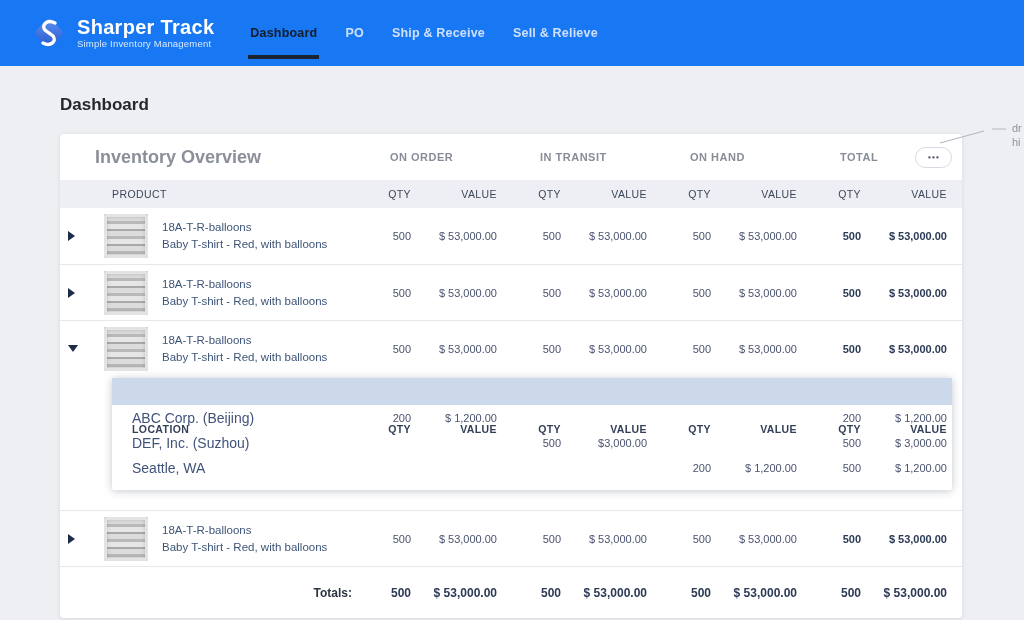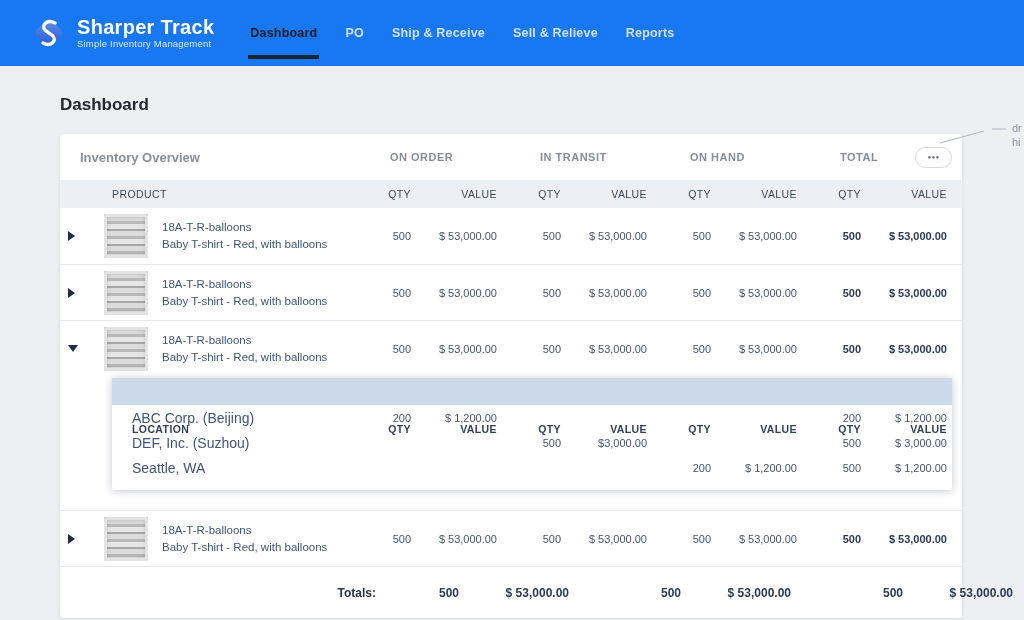--- a/index.html
+++ b/index.html
@@ -51,21 +51,21 @@
   }
   .g1q{grid-column:3}.g1v{grid-column:4}
   .g2q{grid-column:6}.g2v{grid-column:7}
   .g3q{grid-column:9}.g3v{grid-column:10}
   .g4q{grid-column:12}.g4v{grid-column:13}
   .num { text-align:right; font-size:11px; color:#49536e; }
   .num.tot { font-weight:700; color:#2c3a55; }
 
   
   .card-head { height:46px; }
-  .card-title { grid-column:1/3; padding-left:20px; font-size:13px; font-weight:600; color:#8a8f99; }
+  .card-title { grid-column:1/3; padding-left:35px; font-size:18px; font-weight:600; color:#8a8f99; }
   .ghead { font-size:11px; font-weight:700; color:#878d97; letter-spacing:.5px; padding-left:19px; }
   .gh1{grid-column:3/6}.gh2{grid-column:6/9}.gh3{grid-column:9/12}.gh4{grid-column:12/14}
   .menu-btn {
     position:absolute; top:13px; right:10px;
     width:37px; height:21px; border:1px solid #d5d9e1; border-radius:11px;
     background:#fff; color:#5a6372; font-size:9px; letter-spacing:1px;
     display:flex; align-items:center; justify-content:center; cursor:pointer; line-height:1;
   }
 
   
@@ -107,21 +107,21 @@
   .lq3{grid-column:8}.lv3{grid-column:9}
   .lq4{grid-column:11}.lv4{grid-column:12}
   .loc-head { height:27px; background:#ccd9eb; }
   .loc-head .ch { font-size:10.5px; font-weight:700; color:#323f58; letter-spacing:.4px;margin-top:45px; }
   .ch-location { grid-column:1; padding-left:20px; }
   .loc-row { height:25px; }
   .loc-row:first-of-type { margin-top:6px; }
   .loc-name { grid-column:1; padding-left:20px; font-size:14px; color:#42537a; }
 
   
-  .totals-row { height:52px; border-top:1px solid #e6e8ec;gap:24px; }
+  .totals-row { height:52px; border-top:1px solid #e6e8ec; }
   .totals-label { grid-column:2; text-align:right; padding-right:19px; font-size:12px; font-weight:700; color:#2b3442; }
   .totals-row .num { font-size:12px; font-weight:700; color:#2c3a55; }
 
   
   .callout-svg { position:absolute; left:938px; top:122px; }
   .callout-text {
     position:absolute; left:1012px; top:122px; width:40px;
     font-size:11px; line-height:1.25; color:#8e94a1;
   }
 </style>
@@ -145,21 +145,20 @@
     <span class="brand-text">
       <span class="brand-name">Sharper Track</span>
       <span class="brand-tag" style="display:block">Simple Inventory Management</span>
     </span>
   </div>
   <nav class="nav">
     <span class="nav-item active">Dashboard</span>
     <span class="nav-item">PO</span>
     <span class="nav-item">Ship &amp; Receive</span>
     <span class="nav-item">Sell &amp; Relieve</span>
-    <span class="nav-item">Reports</span>
   </nav>
 </header>
 
 <div class="page">
   <h1 class="page-title">Dashboard</h1>
 
   <section class="card">
 
     <div class="trow card-head">
       <span class="card-title">Inventory Overview</span>

